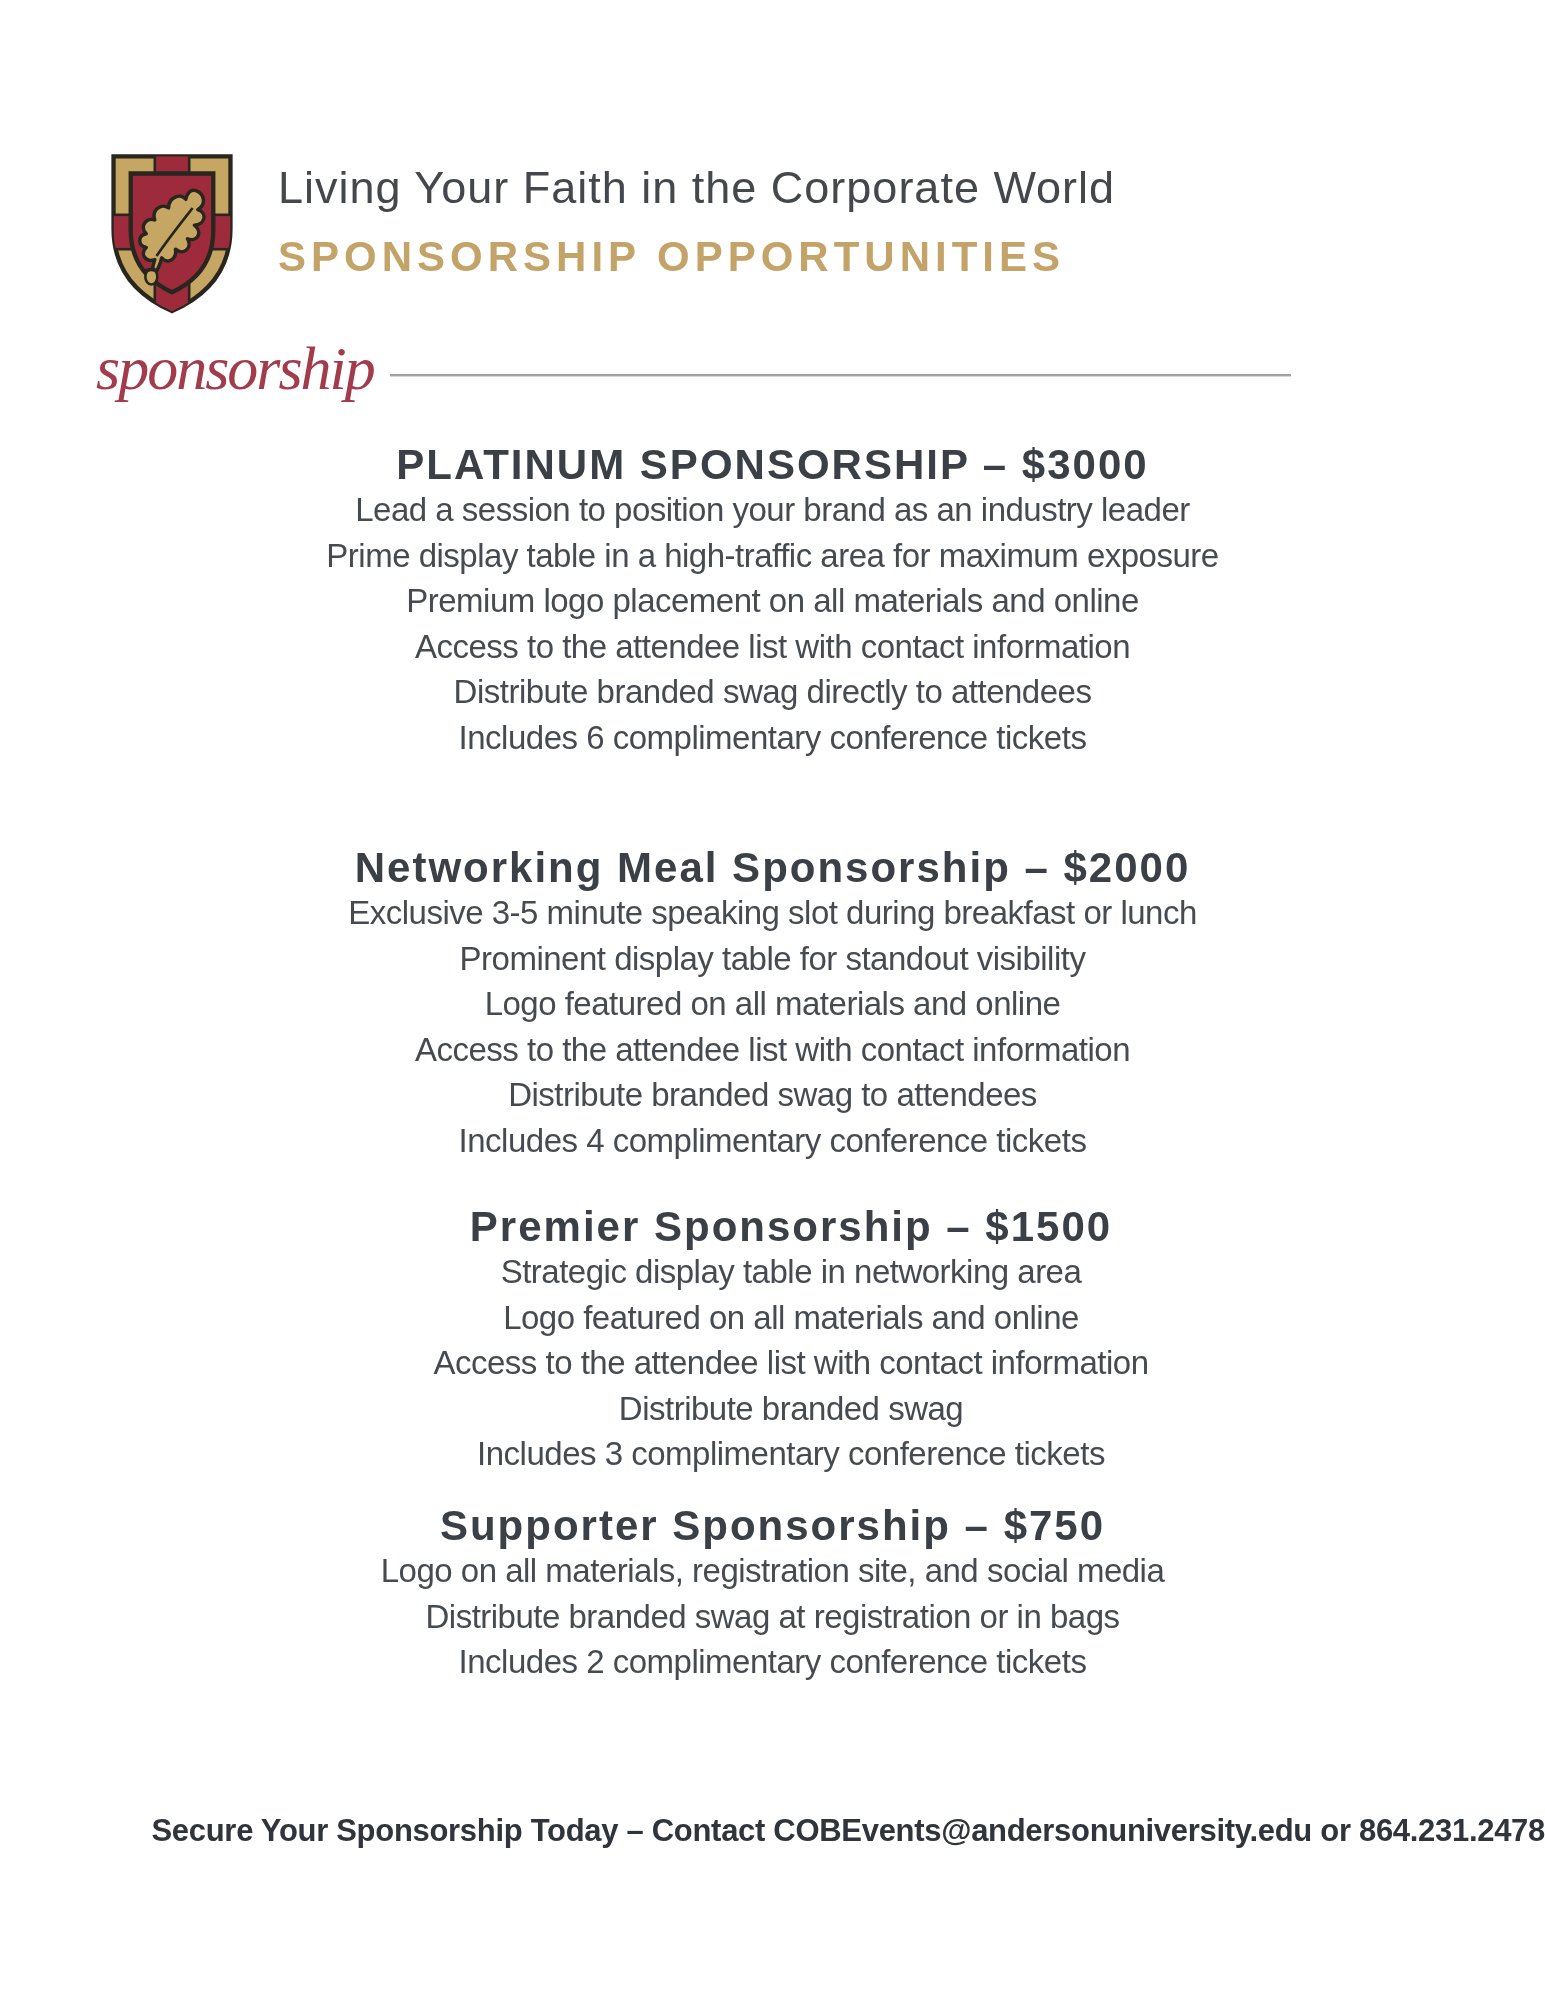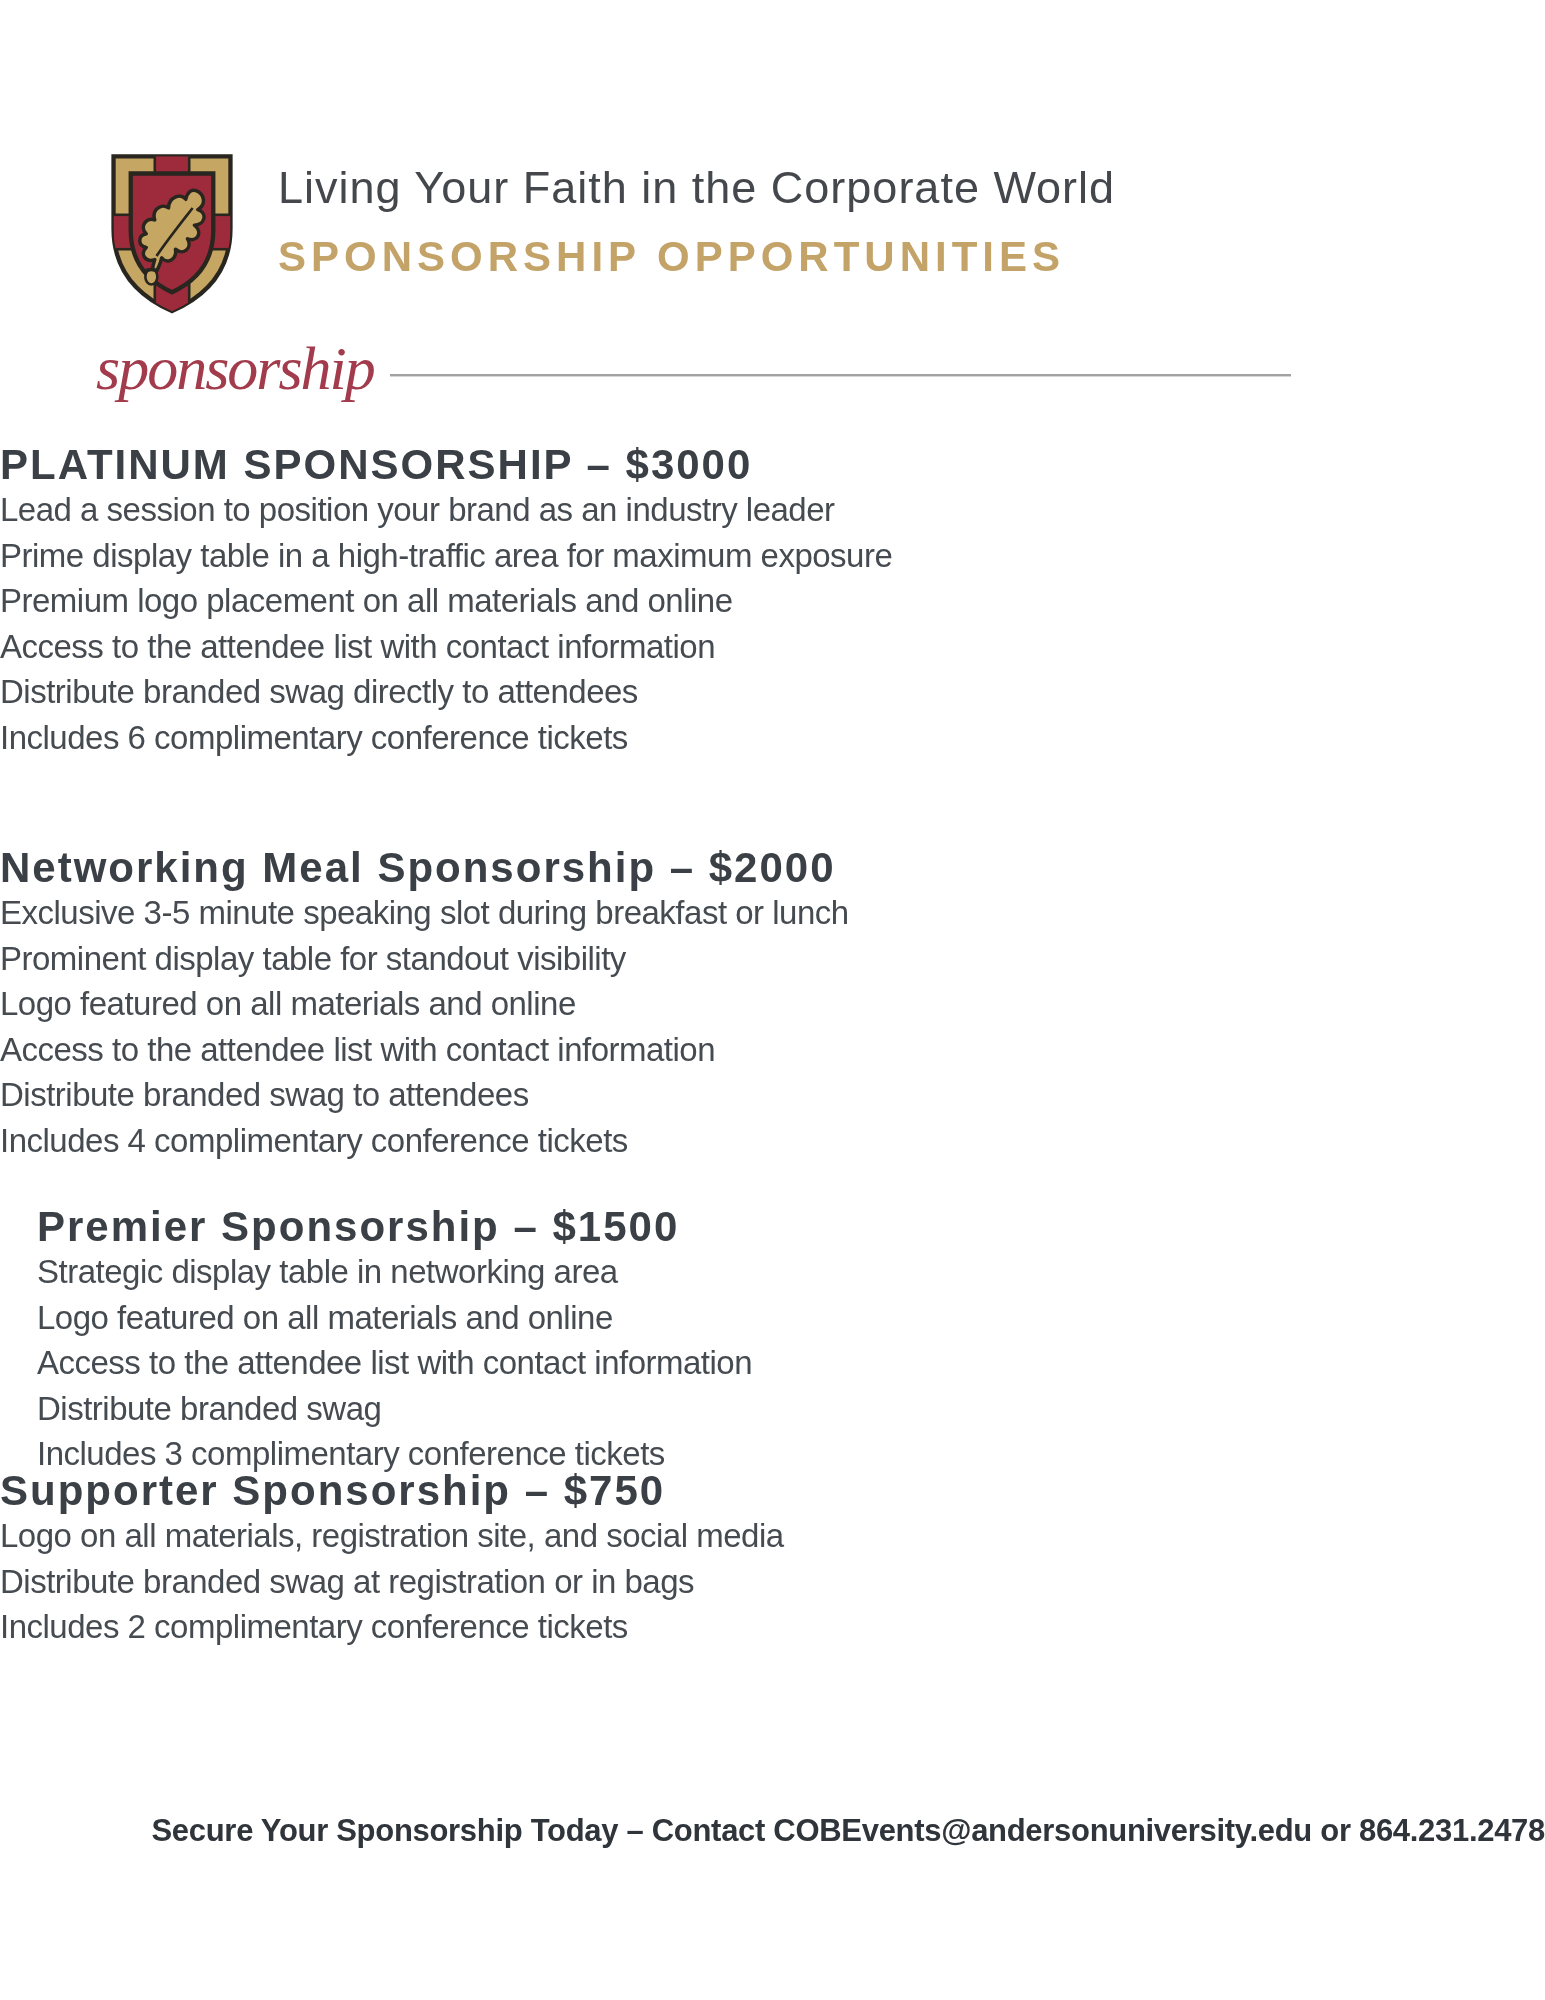--- a/index.html
+++ b/index.html
@@ -77,20 +77,21 @@
     width: 901px;
     height: 3px;
     background: var(--rule);
     border-bottom: 1px solid #d6d6d6;
   }
 
   .tier {
     position: absolute;
     left: 0;
     width: 100%;
+    text-align: center;
   }
   .tier h2 {
     margin: 0;
     font-size: 42px;
     font-weight: 700;
     letter-spacing: 2px;
     color: var(--heading);
     line-height: 44px;
     white-space: nowrap;
   }
@@ -99,21 +100,21 @@
     font-size: 33px;
     font-weight: 400;
     letter-spacing: -0.5px;
     color: var(--body);
     line-height: 45.5px;
     white-space: nowrap;
   }
   #tier-platinum  { top: 443px; }
   #tier-meal      { top: 846px; }
   #tier-premier   { top: 1205px; padding-left: 37px; }
-  #tier-supporter { top: 1469px; }
+  #tier-supporter { top: 1504px; }
 
   .footer {
     position: absolute;
     top: 1812px;
     left: 0;
     width: 100%;
     text-align: right;
     font-size: 31px;
     font-weight: 700;
     letter-spacing: -0.3px;

